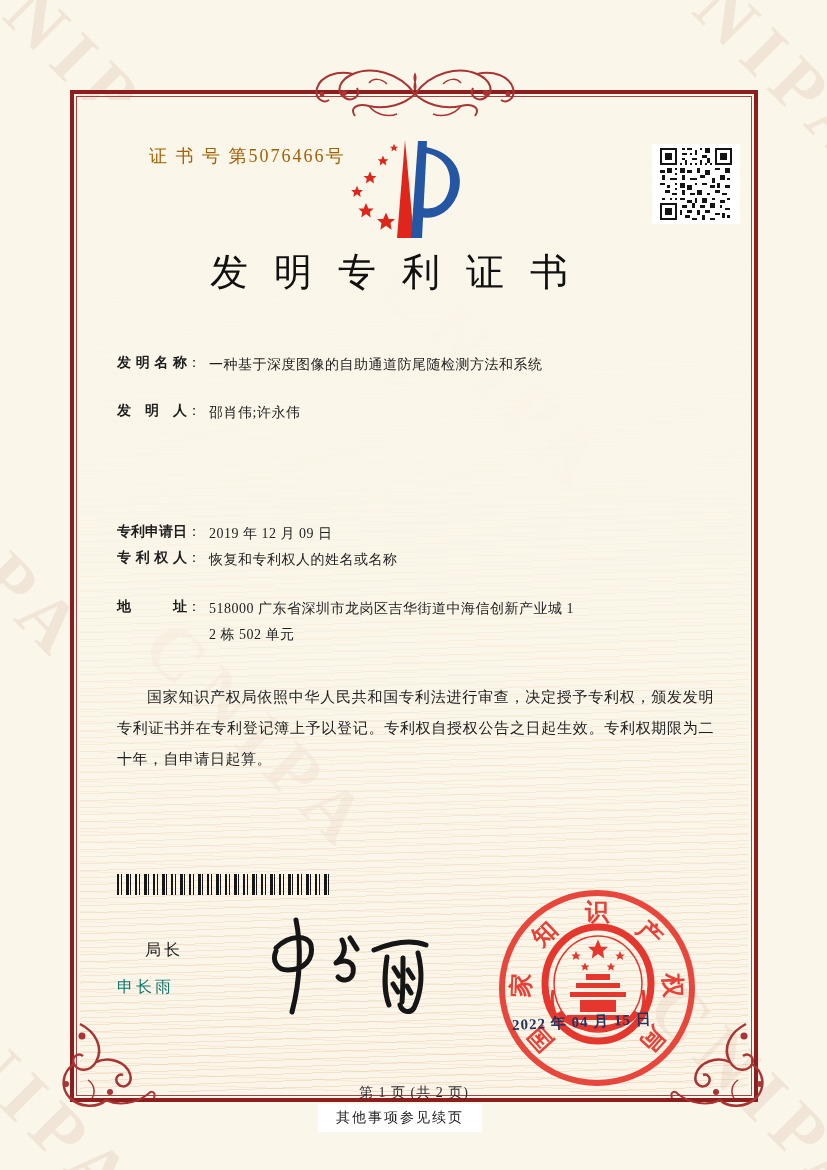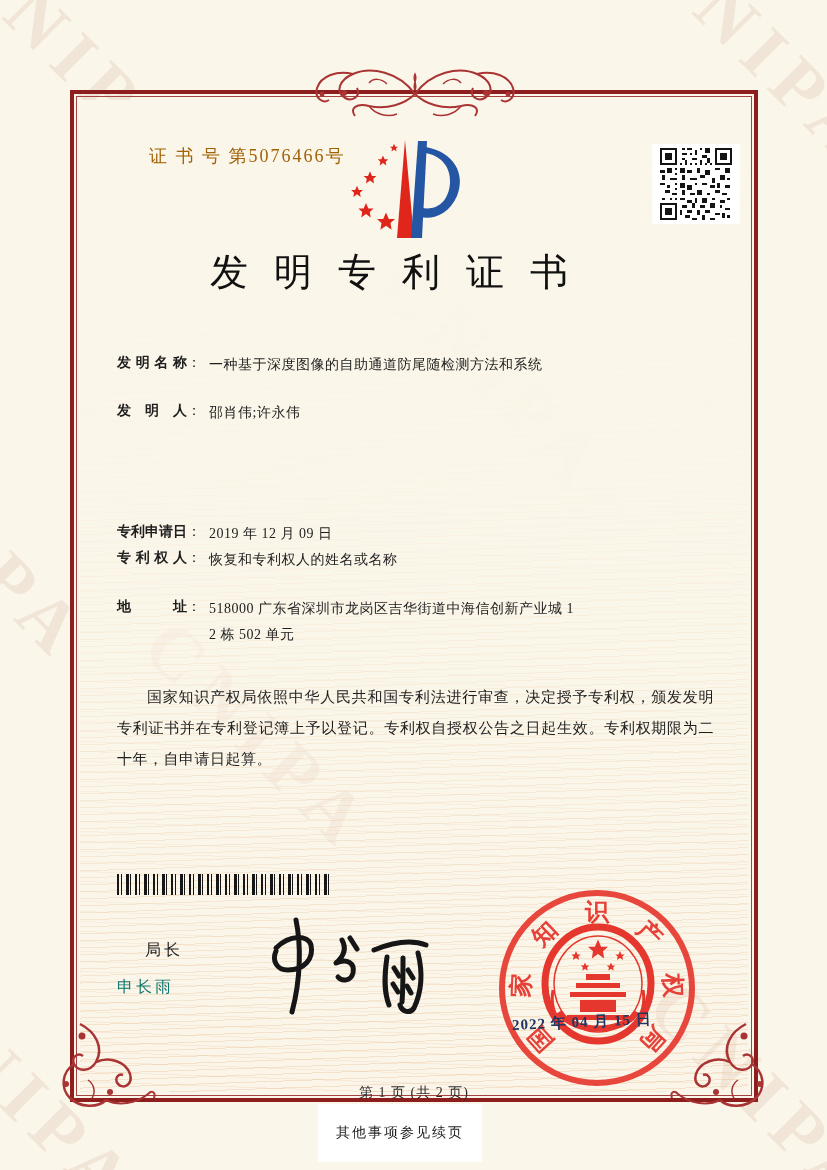--- a/index.html
+++ b/index.html
@@ -55,21 +55,21 @@
   .seal{position:absolute;left:499px;top:890px;width:196px;height:196px;border-radius:50%;
         border:6px solid rgba(229,55,46,0.92);box-sizing:border-box;}
   .sealchar{position:absolute;left:50%;top:50%;font-size:24px;font-weight:700;color:rgba(229,55,46,0.95);}
   .emblem{position:absolute;left:34px;top:24px;}
   .sealdate{position:absolute;left:512px;top:1012px;width:180px;font-size:15px;font-weight:600;
             letter-spacing:1px;color:#23355f;transform:rotate(-2.5deg);white-space:nowrap;}
 
   
   .pageno{position:absolute;left:70px;top:1066px;width:688px;text-align:center;font-size:14px;
           letter-spacing:1px;color:#2a2a2a;margin-top:18px;}
-  .note{position:absolute;left:318px;top:1104px;background:#ffffff;padding:20px 18px;font-size:14px;
+  .note{position:absolute;left:318px;top:1104px;background:#ffffff;padding:5px 18px;font-size:14px;
         letter-spacing:2px;color:#1e1e1e;white-space:nowrap;}
 </style>
 </head>
 <body>
 
 <div class="page">
 
   <span class="wm" style="left:-90px;top:60px">CNIPA</span>
   <span class="wm" style="left:600px;top:55px">CNIPA</span>
   <span class="wm" style="left:330px;top:380px">CNIPA</span>

